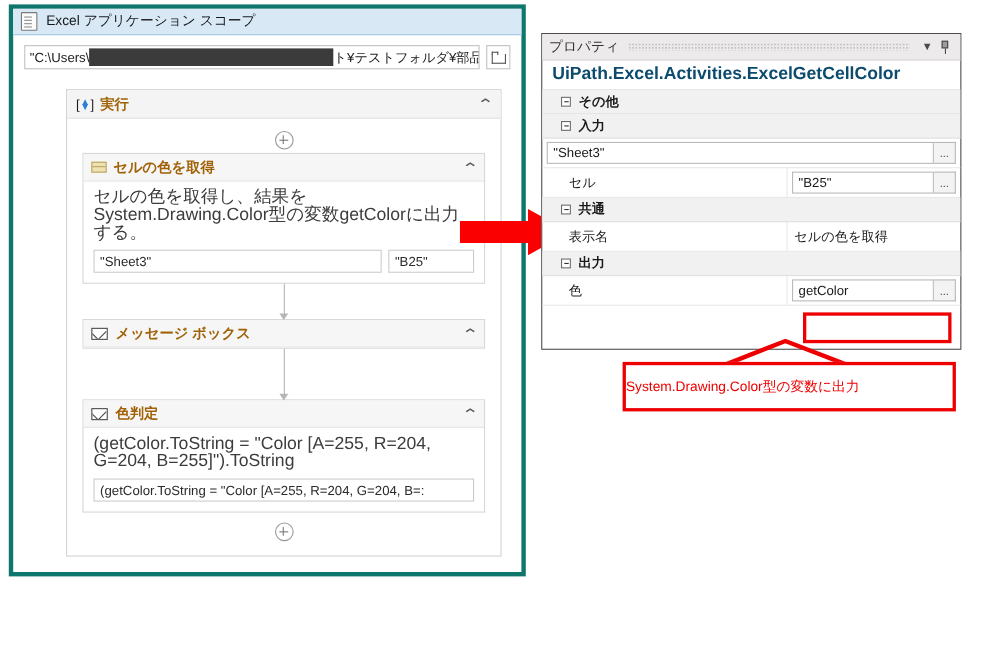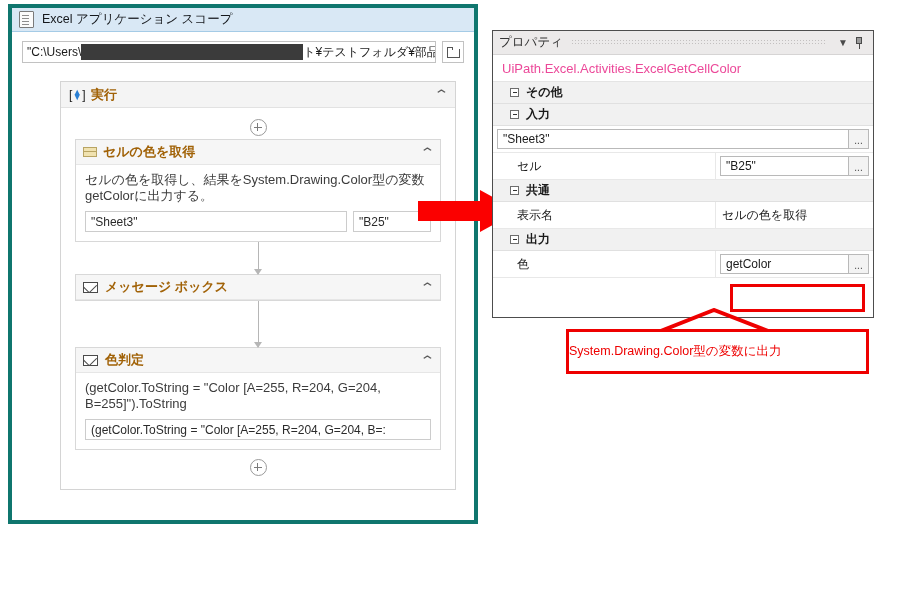--- a/index.html
+++ b/index.html
@@ -199,21 +199,21 @@
     height: 25px;
     background: #f6f6f6;
     border-bottom: 1px solid #e6e6e6;
     display: flex;
     align-items: center;
     padding: 0 7px;
     box-sizing: border-box;
   }
   .activity-body { padding: 7px 9px 9px 9px; }
   .activity-desc {
-    font-size: 13px;
+    font-size: 16px;
     color: #3c3c3c;
     line-height: 16px;
     margin-bottom: 7px;
   }
   .arg-field {
     height: 21px;
     border: 1px solid #cccccc;
     background: #ffffff;
     display: flex;
     align-items: center;
@@ -329,24 +329,25 @@
     left: 7.5px; top: 8px;
     width: 1px; height: 5px;
     background: #4a4a4a;
   }
 
   #props-typename {
     height: 27px;
     display: flex;
     align-items: center;
     padding: 0 9px;
-    font-size: 13px;
-    color: #ec4899;
+    font-size: 16px;
+    color: #0c4a6e;
     border-bottom: 1px solid #e4e4e4;
     box-sizing: border-box;
+    font-weight: bold;
   }
 
   .prop-group {
     height: 22px;
     display: flex;
     align-items: center;
     padding: 0 17px;
     background: #f1f1f1;
     border-bottom: 1px solid #e0e0e0;
     box-sizing: border-box;

